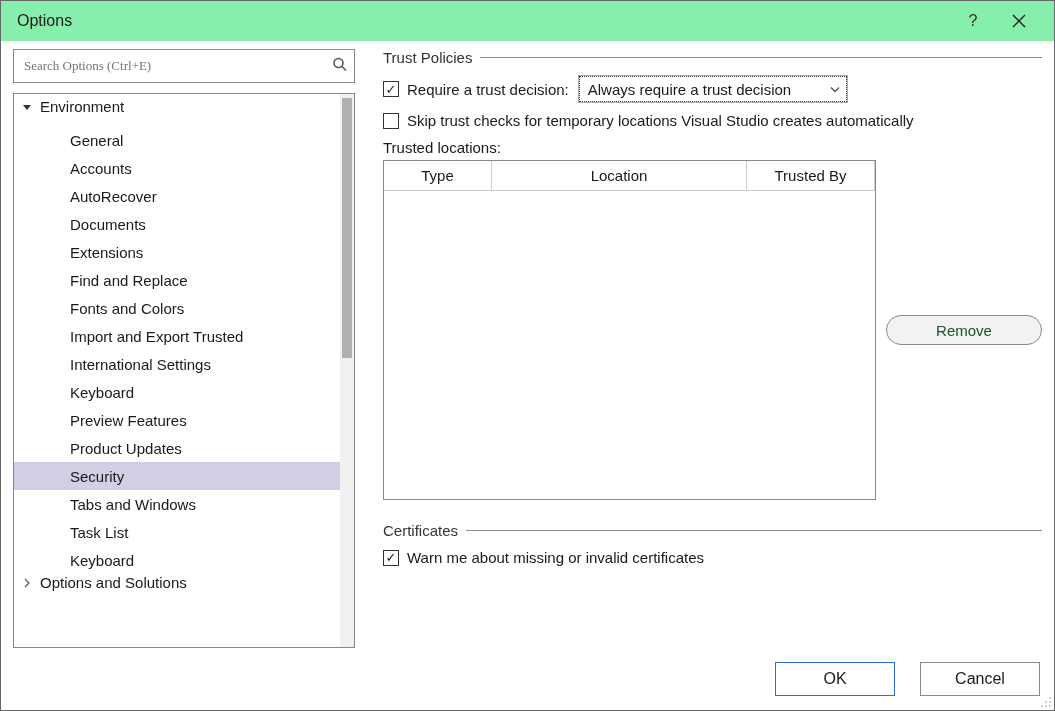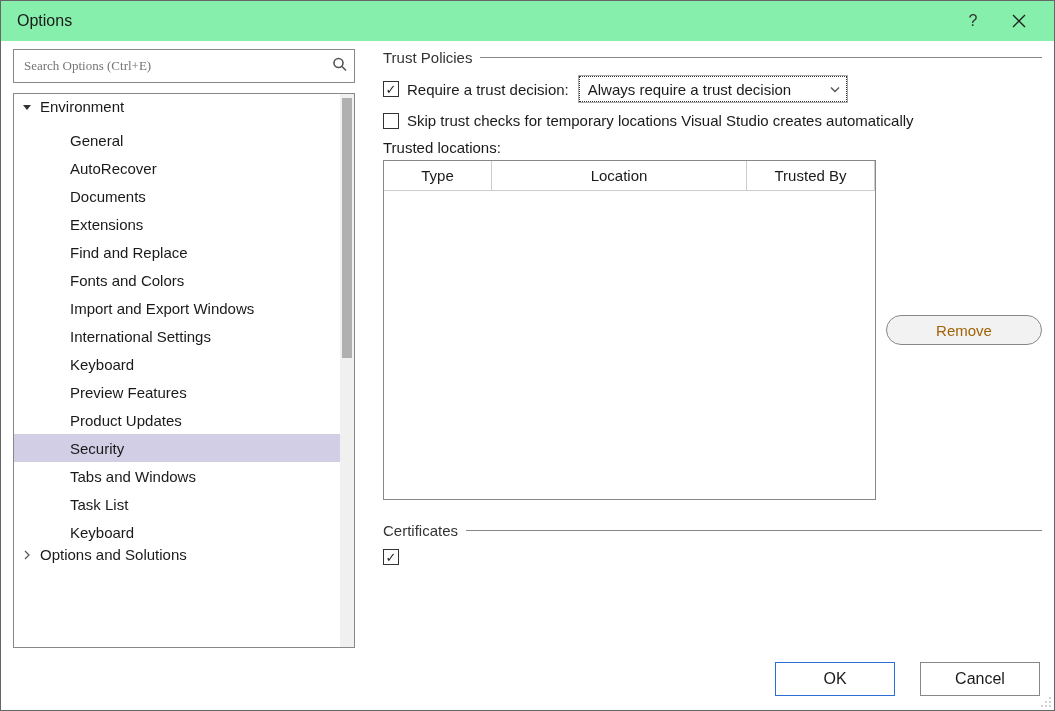--- a/index.html
+++ b/index.html
@@ -150,21 +150,21 @@
   .th.loc{flex:1;}
   .th.by{width:128px;}
   .btn-col { width:156px; display:flex; flex-direction:column; gap:8px;}
   .btn {
     height: 30px;
     border: 1px solid #888;
     background: #e5e5e5;
     display:flex; align-items:center; justify-content:center;
     font-size: 15px;
   }
-  .btn.disabled { color:#a16207; background:#f2f2f2;border-radius:15px;}
+  .btn.disabled { color:#14532d; background:#f2f2f2;border-radius:15px;}
   .cert-section { margin-top:22px; }
   .footer {
     position: absolute;
     right: 14px;
     bottom: 14px;
     display: flex;
     gap: 25px;
   }
   .footer .fbtn {
     width: 120px;
@@ -211,26 +211,27 @@
     </div>
     <div class="tree-outer">
       <div class="tree" id="tree">
           <div class="tree-group-hdr">
             <span class="disclosure"><svg width="10" height="10" viewBox="0 0 10 10">
                 <path fill="#333" d="M1 3 L9 3 L5 8 Z"></path>
               </svg></span>
             <span>Environment</span>
           </div>
           <div class="tree-item">General</div>
+          <div class="tree-item">Accounts</div>
           <div class="tree-item">AutoRecover</div>
           <div class="tree-item">Documents</div>
           <div class="tree-item">Extensions</div>
           <div class="tree-item">Find and Replace</div>
           <div class="tree-item">Fonts and Colors</div>
-          <div class="tree-item">Import and Export Windows</div>
+          <div class="tree-item">Import and Export Trusted</div>
           <div class="tree-item">International Settings</div>
           <div class="tree-item">Keyboard</div>
           <div class="tree-item">Preview Features</div>
           <div class="tree-item">Product Updates</div>
           <div class="tree-item selected">Security</div>
           <div class="tree-item">Tabs and Windows</div>
           <div class="tree-item">Task List</div>
           <div class="tree-item">Keyboard</div>
           <div class="tree-group-hdr">
             <span class="disclosure"><svg width="10" height="10" viewBox="0 0 10 10">
@@ -284,20 +285,21 @@
       </div>
     </div>
 
     <div class="cert-section">
       <div class="group-header">
         <span class="lbl">Certificates</span>
         <span class="line"></span>
       </div>
       <div class="row">
         <span class="chk" id="chk-warn">✓</span>
+        <span>Warn me about missing or invalid certificates</span>
       </div>
     </div>
   </div>
 </div>
 
 <div class="footer">
   <div class="fbtn primary">OK</div>
   <div class="fbtn">Cancel</div>
 </div>
 

